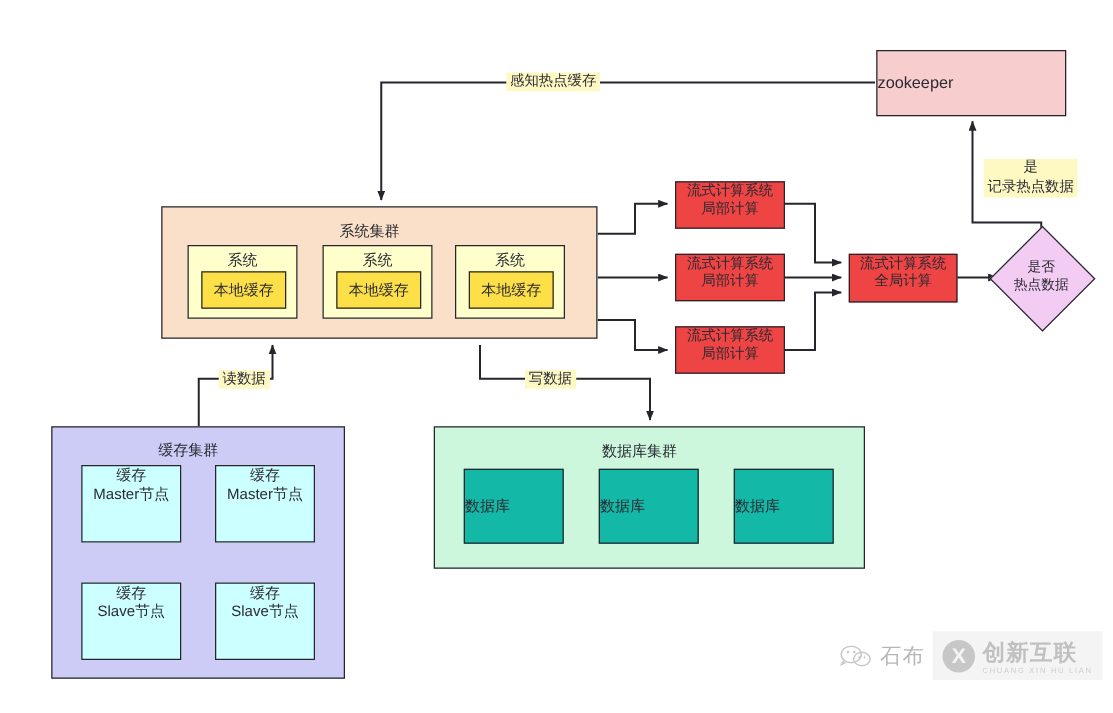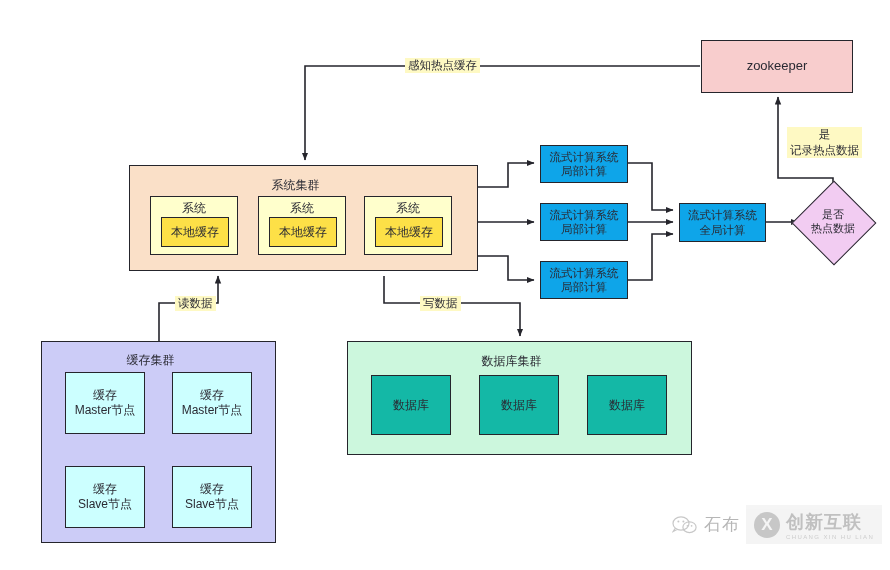--- a/index.html
+++ b/index.html
@@ -1,37 +1,37 @@
 <!DOCTYPE html>
 <html><head>
 <meta charset="utf-8">
 <style>
   html,body{margin:0;padding:0;background:#ffffff;}
   body{width:890px;height:570px;overflow:hidden;
        font-family:"Liberation Sans","DejaVu Sans",sans-serif;}
   #canvas{position:relative;width:890px;height:570px;background:#fff;}
   svg.edges{position:absolute;left:0;top:0;width:890px;height:570px;}
   .node{position:absolute;box-sizing:border-box;border:1.5px solid #25252c;
-        display:flex;align-items:center;justify-content:center;text-align:center;
+        display:flex;align-items:center;justify-content:flex-start;text-align:center;
         color:#2a2a33;line-height:1.25;}
   .cluster{position:absolute;box-sizing:border-box;border:1.5px solid #25252c;}
   .cluster-title{position:absolute;left:0;right:16px;text-align:center;
                  color:#2a2a33;font-size:12px;}
   .lbl{position:absolute;background:#fef9c3;color:#2a2a33;font-size:11.5px;
        text-align:center;line-height:1.3;padding:0 3px;white-space:nowrap;}
   
   #sys-cluster{background:#fae0c8;}
   .sys-box{background:#ffffcc;}
   .cache-local{background:#fde047;border:1.5px solid #25252c;
                display:flex;align-items:center;justify-content:center;
                font-size:12px;color:#2a2a33;}
   
   #zookeeper{background:#f8cdcd;font-size:13px;}
   
-  .stream{background:#0ea5e9;font-size:11.5px;}
+  .stream{background:#ef4444;font-size:11.5px;}
   #diamond-wrap{position:absolute;}
   #diamond{width:58px;height:58px;background:#f2ccf2;border:1.5px solid #25252c;
            transform:rotate(45deg);}
   #diamond-text{position:absolute;left:0;top:0;width:100%;height:100%;
                 display:flex;flex-direction:column;align-items:center;
                 justify-content:center;font-size:11px;color:#2a2a33;line-height:1.25;}
   
   #cache-cluster{background:#ccccf7;}
   .cache-node{background:#ccffff;font-size:12px;}
   

